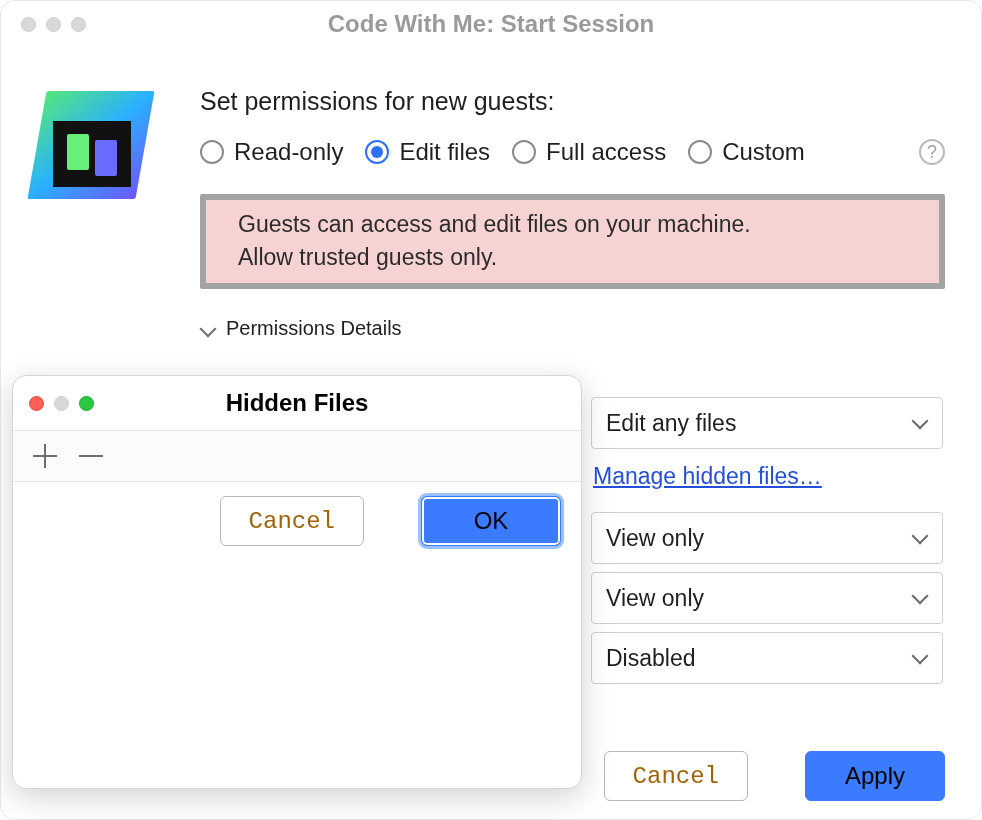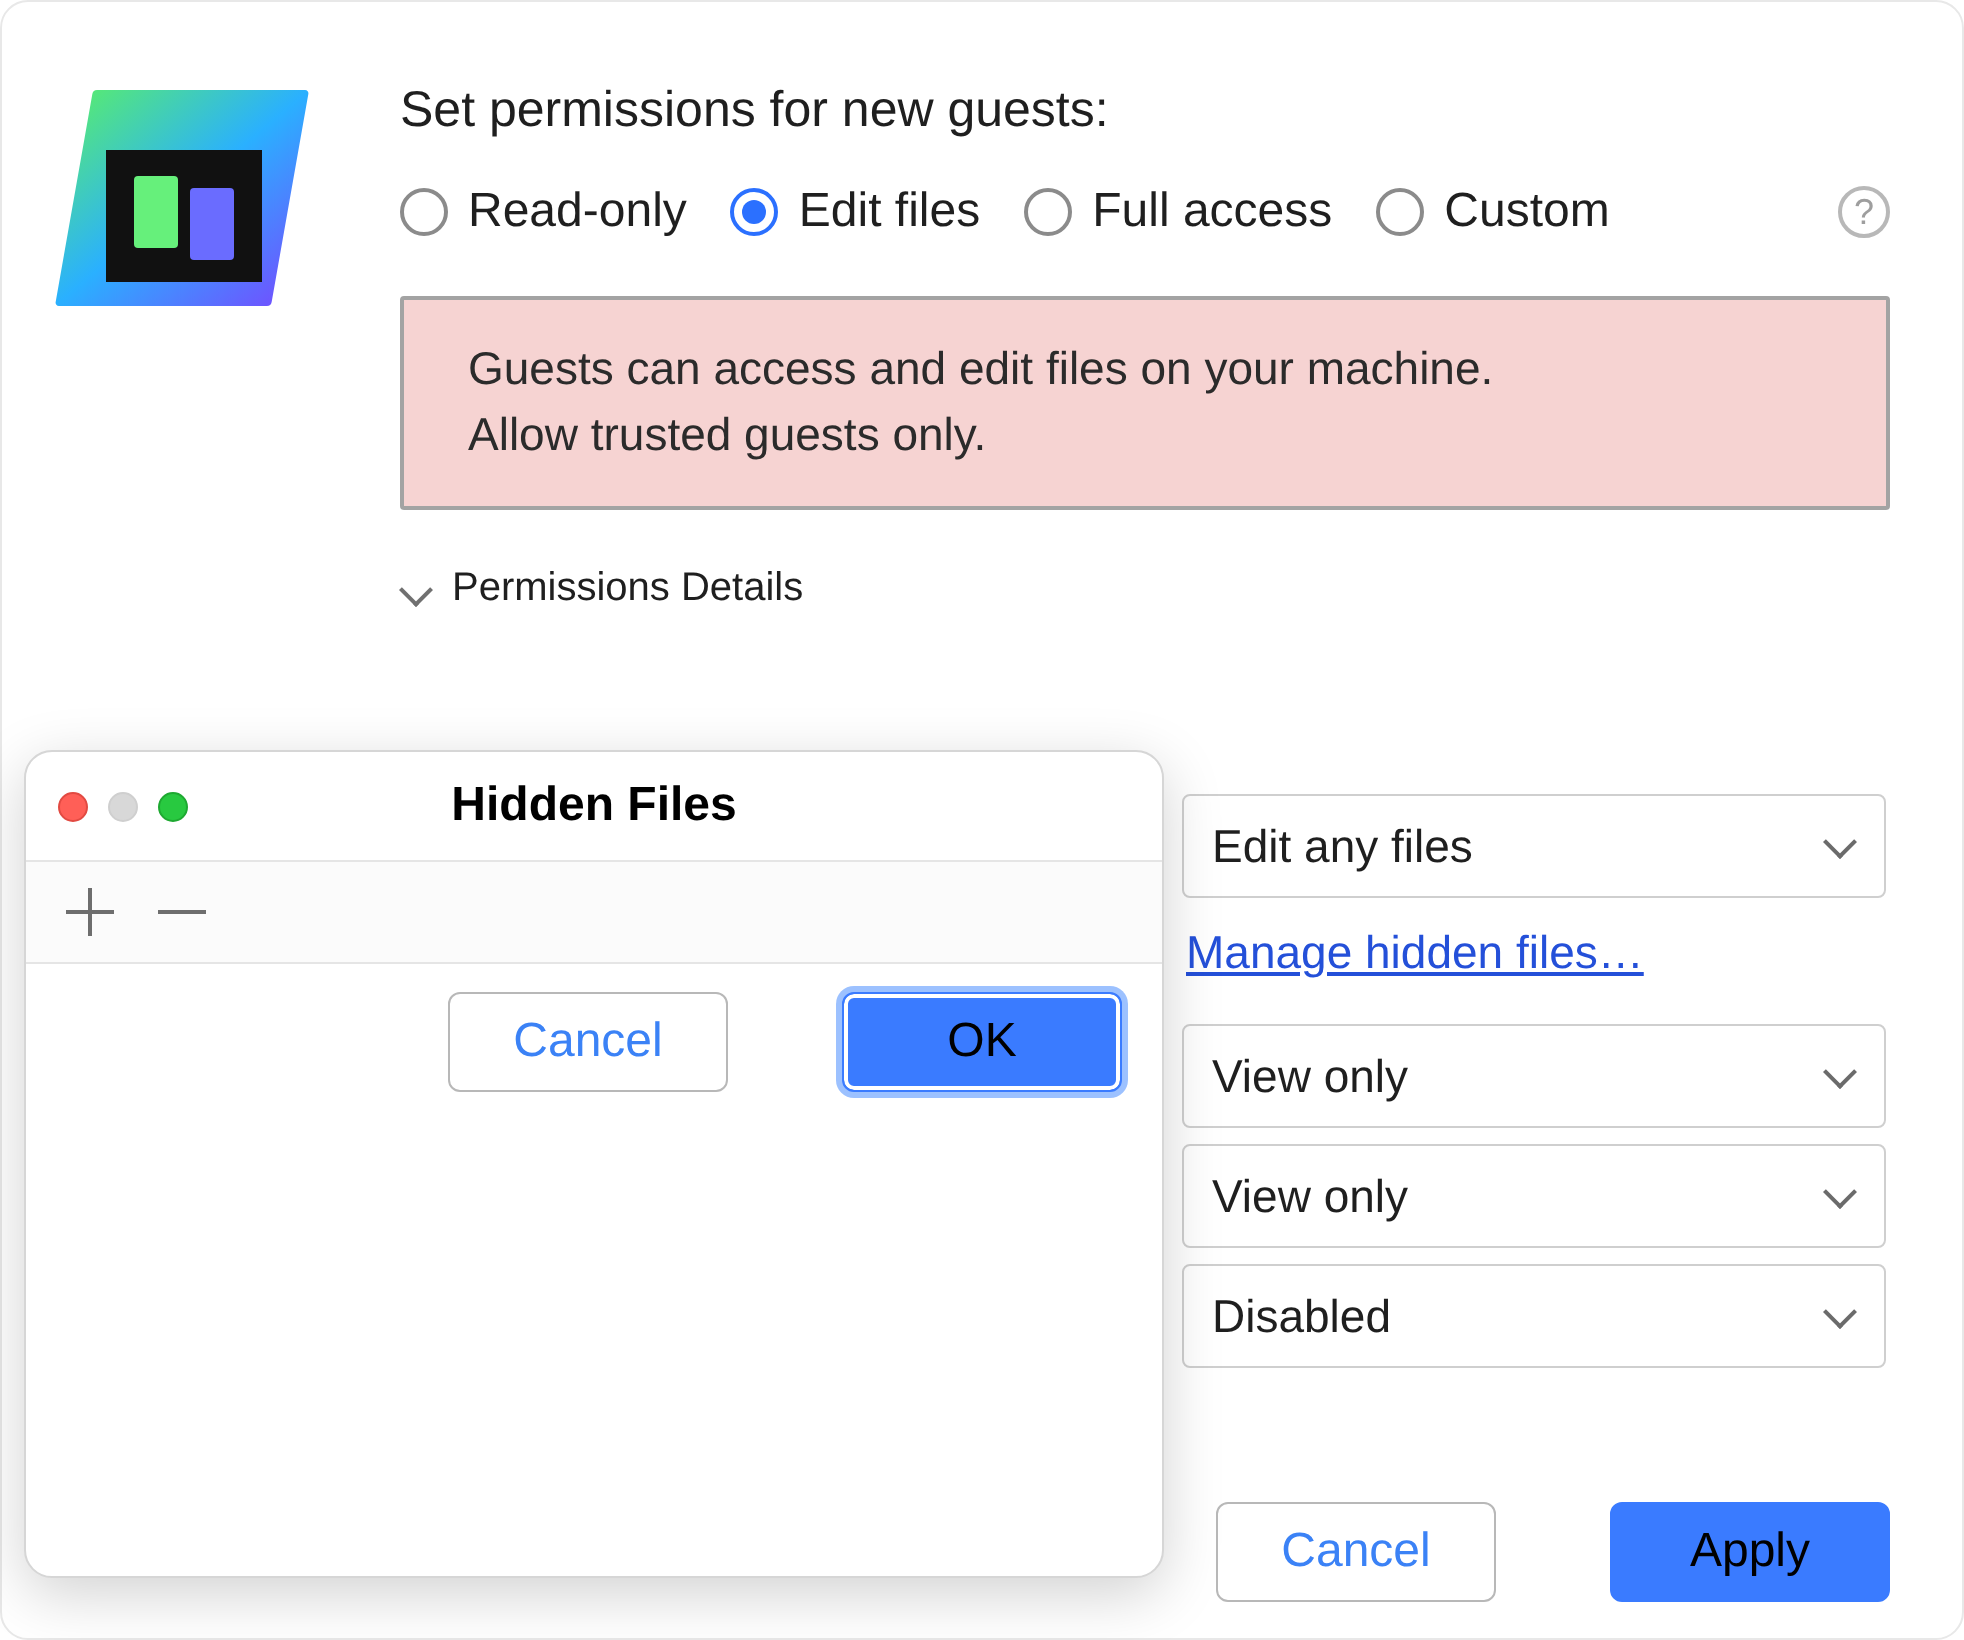--- a/index.html
+++ b/index.html
@@ -123,23 +123,23 @@
     border: 2px solid #b8b8b8;
     color: #9e9e9e;
     font-size: 18px;
     display: flex; align-items: center; justify-content: center;
     cursor: pointer;
     margin-left: auto;
   }
 
   .warning-banner {
     background: #f6d3d2;
-    border: 2px solid #a3a3a3;
+    border: 6px solid #a3a3a3;
     border-radius: 2px;
-    padding: 18px 32px;
+    padding: 8px 32px;
     font-size: 23px;
     line-height: 1.45;
     color: #2b2b2b;
     margin-bottom: 28px;
   }
 
   .disclosure {
     display: flex; align-items: center; gap: 8px;
     font-size: 20px;
     margin-bottom: 18px;
@@ -207,21 +207,22 @@
     min-width: 140px;
     padding: 0 28px;
     border-radius: 6px;
     font-size: 24px;
     display: flex; align-items: center; justify-content: center;
     cursor: pointer;
   }
   .btn-secondary {
     background: #fff;
     border: 1px solid #b8b8b8;
-    color: #3b82f6;
+    color: #a16207;
+    font-family: Liberation Mono, monospace;
   }
   .btn-primary {
     background: #3a7bff;
     border: 1px solid #3a7bff;
     color: #000000;
     margin-left: 41px;
   }
   .btn-primary.focused {
     box-shadow: 0 0 0 3px #9cc1ff, inset 0 0 0 2px #fff;
   }
@@ -293,20 +294,28 @@
     display: flex; align-items: center; justify-content: flex-end;
     gap: 16px;
     padding-right: 20px;
   }
 </style>
 </head>
 <body>
 
 <div class="window-main">
 
+  <div class="titlebar">
+    <div class="traffic">
+      <div class="dot grey"></div>
+      <div class="dot grey"></div>
+      <div class="dot grey"></div>
+    </div>
+    <div class="title-text">Code With Me: Start Session</div>
+  </div>
 
   <div class="body">
     <div class="sidebar">
       <div class="logo">
         <div class="bg"></div>
         <div class="blackbox">
           <div class="sq sqG"></div>
           <div class="sq sqB"></div>
         </div>
       </div>

